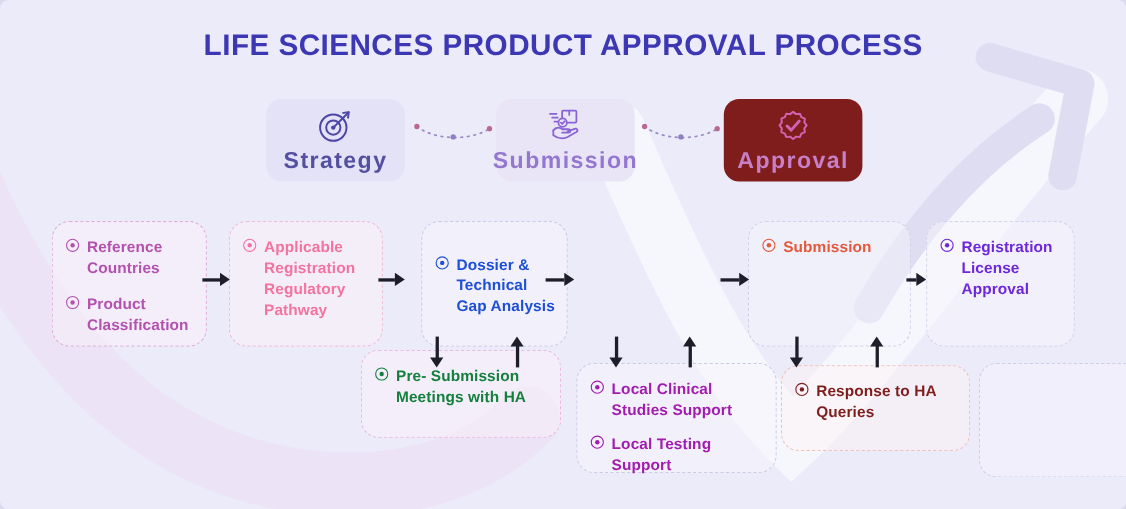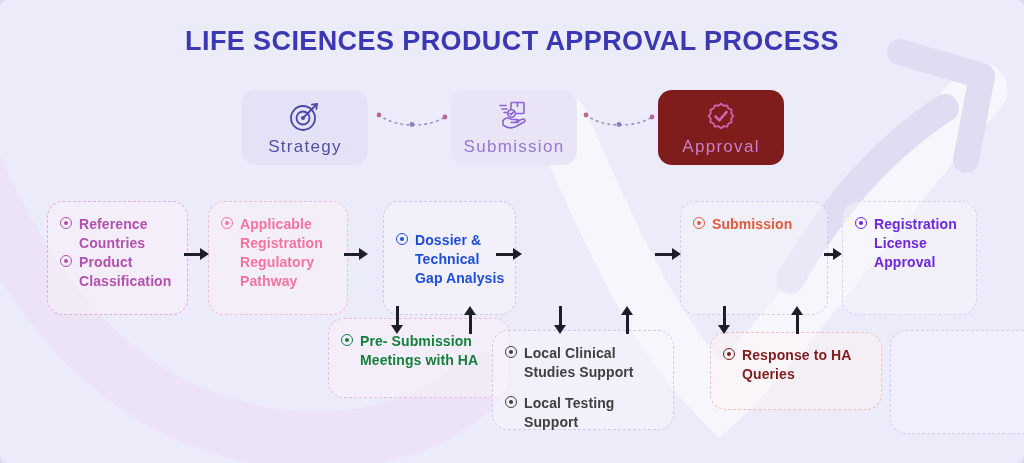--- a/index.html
+++ b/index.html
@@ -18,47 +18,47 @@
   }
   
   .stage {
     position:absolute; top:90px; width:126px; height:75px;
     border-radius:14px; display:flex; flex-direction:column;
     align-items:center; justify-content:center; gap:4px;
   }
   .stage.s1 { left:242px; background:#e4e2f6; }
   .stage.s2 { left:451px; background:#e9e5f7; }
   .stage.s3 { left:658px; background:#7f1d1d; }
-  .stage-label { font-size:17px; font-weight:400; letter-spacing:1.3px; }
+  .stage-label { font-size:21px; font-weight:700; letter-spacing:1.3px; }
   .s1 .stage-label { color:#544fa0; }
   .s2 .stage-label { color:#9478d0; }
   .s3 .stage-label { color:#c87fc6; }
   .connector { position:absolute; top:108px; }
   .connector.c1 { left:374px; }
   .connector.c2 { left:581px; }
   
   .box {
     position:absolute; border:1.5px dashed; border-radius:16px;
-    padding:13px 8px 10px 12px; display:flex; flex-direction:column; 
+    padding:13px 8px 10px 12px; display:flex; flex-direction:column; gap:14px;
   }
   .box .item { display:flex; gap:7px; align-items:flex-start; }
   .box .txt { font-size:14px; font-weight:700; line-height:1.35; letter-spacing:0.1px; }
   .bullet {
     width:12px; height:12px; border:1.5px solid currentColor; border-radius:50%;
     flex:0 0 auto; margin-top:2px; display:flex; align-items:center; justify-content:center;
   }
   .bullet::after { content:''; width:4px; height:4px; border-radius:50%; background:currentColor; }
   .m1 { left:47px;  top:201px; width:141px; height:114px; border-color:#dcaed8; background:rgba(249,240,250,.55); color:#b351af; }
   .m2 { left:208px; top:201px; width:140px; height:114px; border-color:#f0bcd4; background:rgba(251,242,248,.5);  color:#f4739f; }
   .m3 { left:383px; top:201px; width:133px; height:114px; border-color:#cfc9e8; background:rgba(247,245,252,.5);  color:#1d4ed8;justify-content:center; }
   .m4 { left:522px; top:201px; width:138px; height:114px; border-color:#ccd0e6; background:rgba(247,246,252,.5);  color:#3e45b5; }
   .m5 { left:680px; top:201px; width:148px; height:114px; border-color:#d2d0ea; background:rgba(247,246,252,.45); color:#e25a3b; }
   .m6 { left:842px; top:201px; width:135px; height:114px; border-color:#d4d2ec; background:rgba(247,246,252,.5);  color:#6d28d9; }
   .b1 { left:328px; top:318px; width:182px; height:80px;  border-color:#e9bce4; background:rgba(250,241,250,.55); color:#15803d; gap:12px; }
-  .b2 { left:492px; top:330px; width:182px; height:100px; border-color:#c9cde6; background:rgba(247,246,252,.55); color:#404040; gap:12px; }
+  .b2 { left:524px; top:330px; width:182px; height:100px; border-color:#c9cde6; background:rgba(247,246,252,.55); color:#a21caf; gap:12px; }
   .b3 { left:710px; top:332px; width:172px; height:78px;  border-color:#eec3ba; background:rgba(252,244,243,.5);  color:#7f1d1d; gap:12px; }
   .empty-box {
     position:absolute; left:890px; top:330px; width:176px; height:104px;
     border:1.5px dashed #d0cdea; border-radius:16px; background:rgba(247,246,252,.4);
   }
   
   .harrow { position:absolute; top:253px; height:3px; background:#1e1e2a; }
   .harrow::after {
     content:''; position:absolute; right:-9px; top:-5px;
     border-left:9px solid #1e1e2a; border-top:6.5px solid transparent; border-bottom:6.5px solid transparent;

